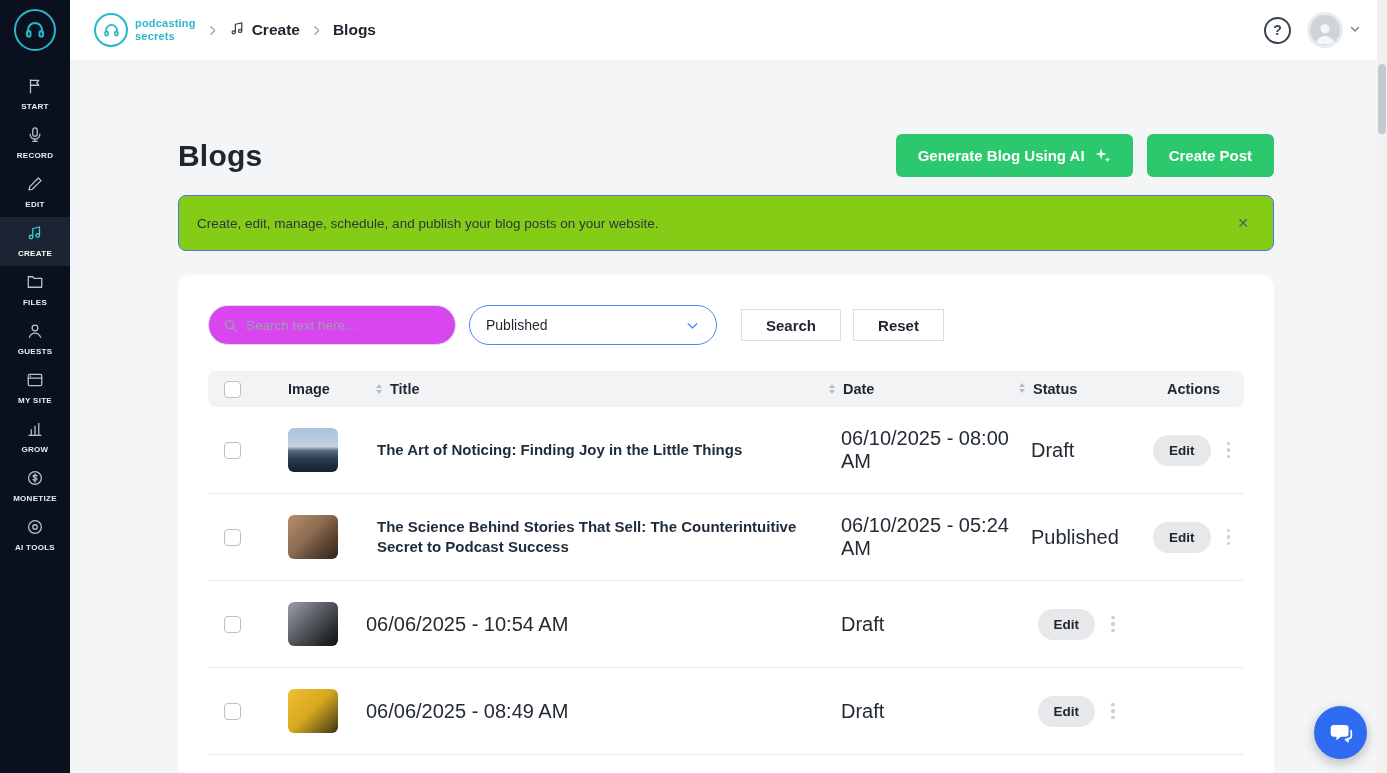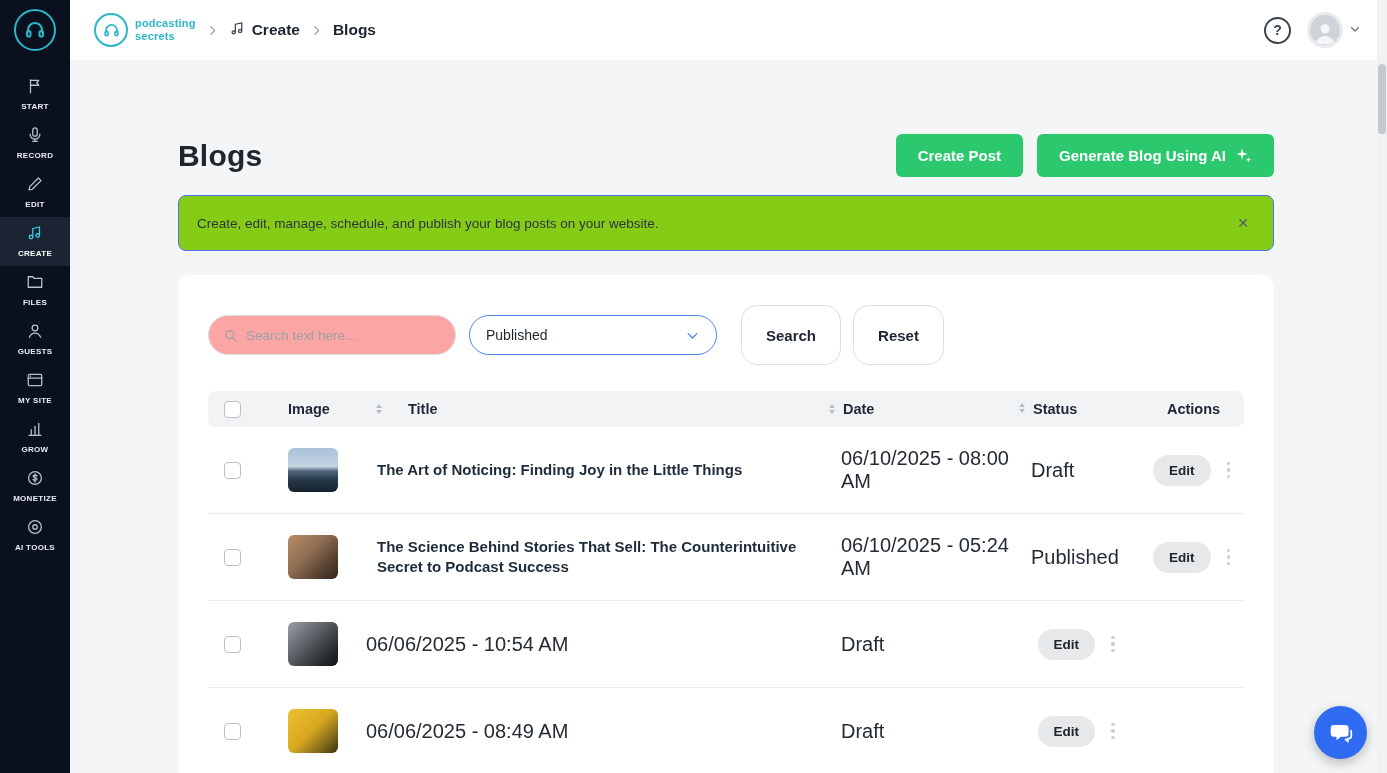--- a/index.html
+++ b/index.html
@@ -50,39 +50,39 @@
   .btn-green svg { width:17px; height:17px; fill:#ffffff; }
 
   .banner { margin-top:18px; height:56px; border:1.5px solid var(--banner-border,#4d74ee); background:#84cc16; border-radius:8px; display:flex; align-items:center; padding:0 18px; }
   .banner-text { font-size:13.5px; color:#2f3540; }
   .banner-close { margin-left:auto; background:none; border:none; font-size:14px; color:#555b63; cursor:pointer; font-family:inherit; padding:4px 6px; }
 
   .card { margin-top:24px; background:#ffffff; border-radius:12px 12px 0 0; padding:30px 30px 0; height:600px; }
 
   
   .filters { display:flex; align-items:center; }
-  .search-box { width:248px; height:40px; border:1px solid #dadde2; border-radius:21px; background:#fca5a5; display:flex; align-items:center; padding:0 14px; gap:8px; }
+  .search-box { width:248px; height:40px; border:1px solid #dadde2; border-radius:21px; background:#d946ef; display:flex; align-items:center; padding:0 14px; gap:8px; }
   .search-box svg { width:15px; height:15px; stroke:#9aa1a9; fill:none; stroke-width:2; stroke-linecap:round; flex-shrink:0; }
   .search-box input { border:none; outline:none; flex:1; font-family:inherit; font-size:13.5px; color:#2a3038; background:transparent; }
   .search-box input::placeholder { color:#9aa1a9; }
   .select-box { width:248px; height:40px; margin-left:13px; border:1.5px solid var(--dropdown-border,#4c86f0); border-radius:21px; background:#fff; display:flex; align-items:center; padding:0 16px; cursor:pointer; }
   .select-value { font-size:14px; color:#1f2630; }
   .select-box svg { margin-left:auto; width:15px; height:15px; stroke:#4c86f0; stroke-width:2.2; fill:none; stroke-linecap:round; stroke-linejoin:round; }
-  .btn-plain { height:60px; padding:0 24px; margin-left:24px; background:#fff; border:1px solid #dcdee2; border-radius:16px; font-family:inherit; font-size:15px; font-weight:700; color:#1d2430; cursor:pointer; }
+  .btn-plain { height:32px; padding:0 24px; margin-left:24px; background:#fff; border:1px solid #dcdee2; border-radius:0; font-family:inherit; font-size:15px; font-weight:700; color:#1d2430; cursor:pointer; }
   .btn-plain.reset { margin-left:12px; }
 
   
   .table { margin-top:26px; width:1036px; }
   .tr { display:grid; grid-template-columns:48px 92px 475px 190px 130px 1fr; align-items:center; }
   .thead { background:#f2f3f5; border-radius:8px; height:36px; font-size:14.5px; font-weight:700; color:#1f2836; }
   .tbody-row { min-height:87px; border-bottom:1px solid #e9ebee; }
   .cell-check { display:flex; justify-content:center; }
   input[type="checkbox"] { appearance:none; -webkit-appearance:none; width:17px; height:17px; border:1.5px solid #b9bfc7; border-radius:4px; background:#fff; cursor:pointer; }
   .cell-image { padding-left:32px; }
-  .cell-title { padding-left:26px; display:flex; align-items:center; gap:24px; }
+  .cell-title { padding-left:26px; display:flex; align-items:center; gap:6px; }
   .cell-date  { padding-left:4px;  display:flex; align-items:center; gap:6px; }
   .cell-status{ padding-left:4px;  display:flex; gap:6px; }
   .cell-actions { text-align:center; }
   .sort { display:flex; flex-direction:column; gap:2px; cursor:pointer; padding:2px; }
   .sort .up   { width:0; height:0; border-left:3.5px solid transparent; border-right:3.5px solid transparent; border-bottom:4.5px solid #b6bcc4; }
   .sort .down { width:0; height:0; border-left:3.5px solid transparent; border-right:3.5px solid transparent; border-top:4.5px solid #b6bcc4; }
 
   .row-title { font-size:15px; font-weight:700; color:#1d2b3a; line-height:1.35; padding-left:29px; padding-right:24px; }
   .row-date, .row-status { font-size:20px; color:#242b35; padding-left:18px; }
   .thumb { width:50px; height:44px; border-radius:6px; }
@@ -256,28 +256,28 @@
       </div>
     </header>
 
     <div class="content">
       <div class="content-inner">
 
         <div class="page-head">
           <h1 class="page-title">Blogs</h1>
           <div class="head-actions">
             <button class="btn-green">
-              <span>Create Post</span>
-            </button>
-            <button class="btn-green">
               <span>Generate Blog Using AI</span>
               <svg viewBox="0 0 24 24">
                 <path d="M10 2l1.8 6.2L18 10l-6.2 1.8L10 18l-1.8-6.2L2 10l6.2-1.8z"></path>
                 <path d="M19 14l.9 3.1L23 18l-3.1.9L19 22l-.9-3.1L15 18l3.1-.9z"></path>
               </svg>
+            </button>
+            <button class="btn-green">
+              <span>Create Post</span>
             </button>
           </div>
         </div>
 
         <div class="banner">
           <span class="banner-text">Create, edit, manage, schedule, and publish your blog posts on your website.</span>
           <button class="banner-close">
             <span>✕</span>
           </button>
         </div>

